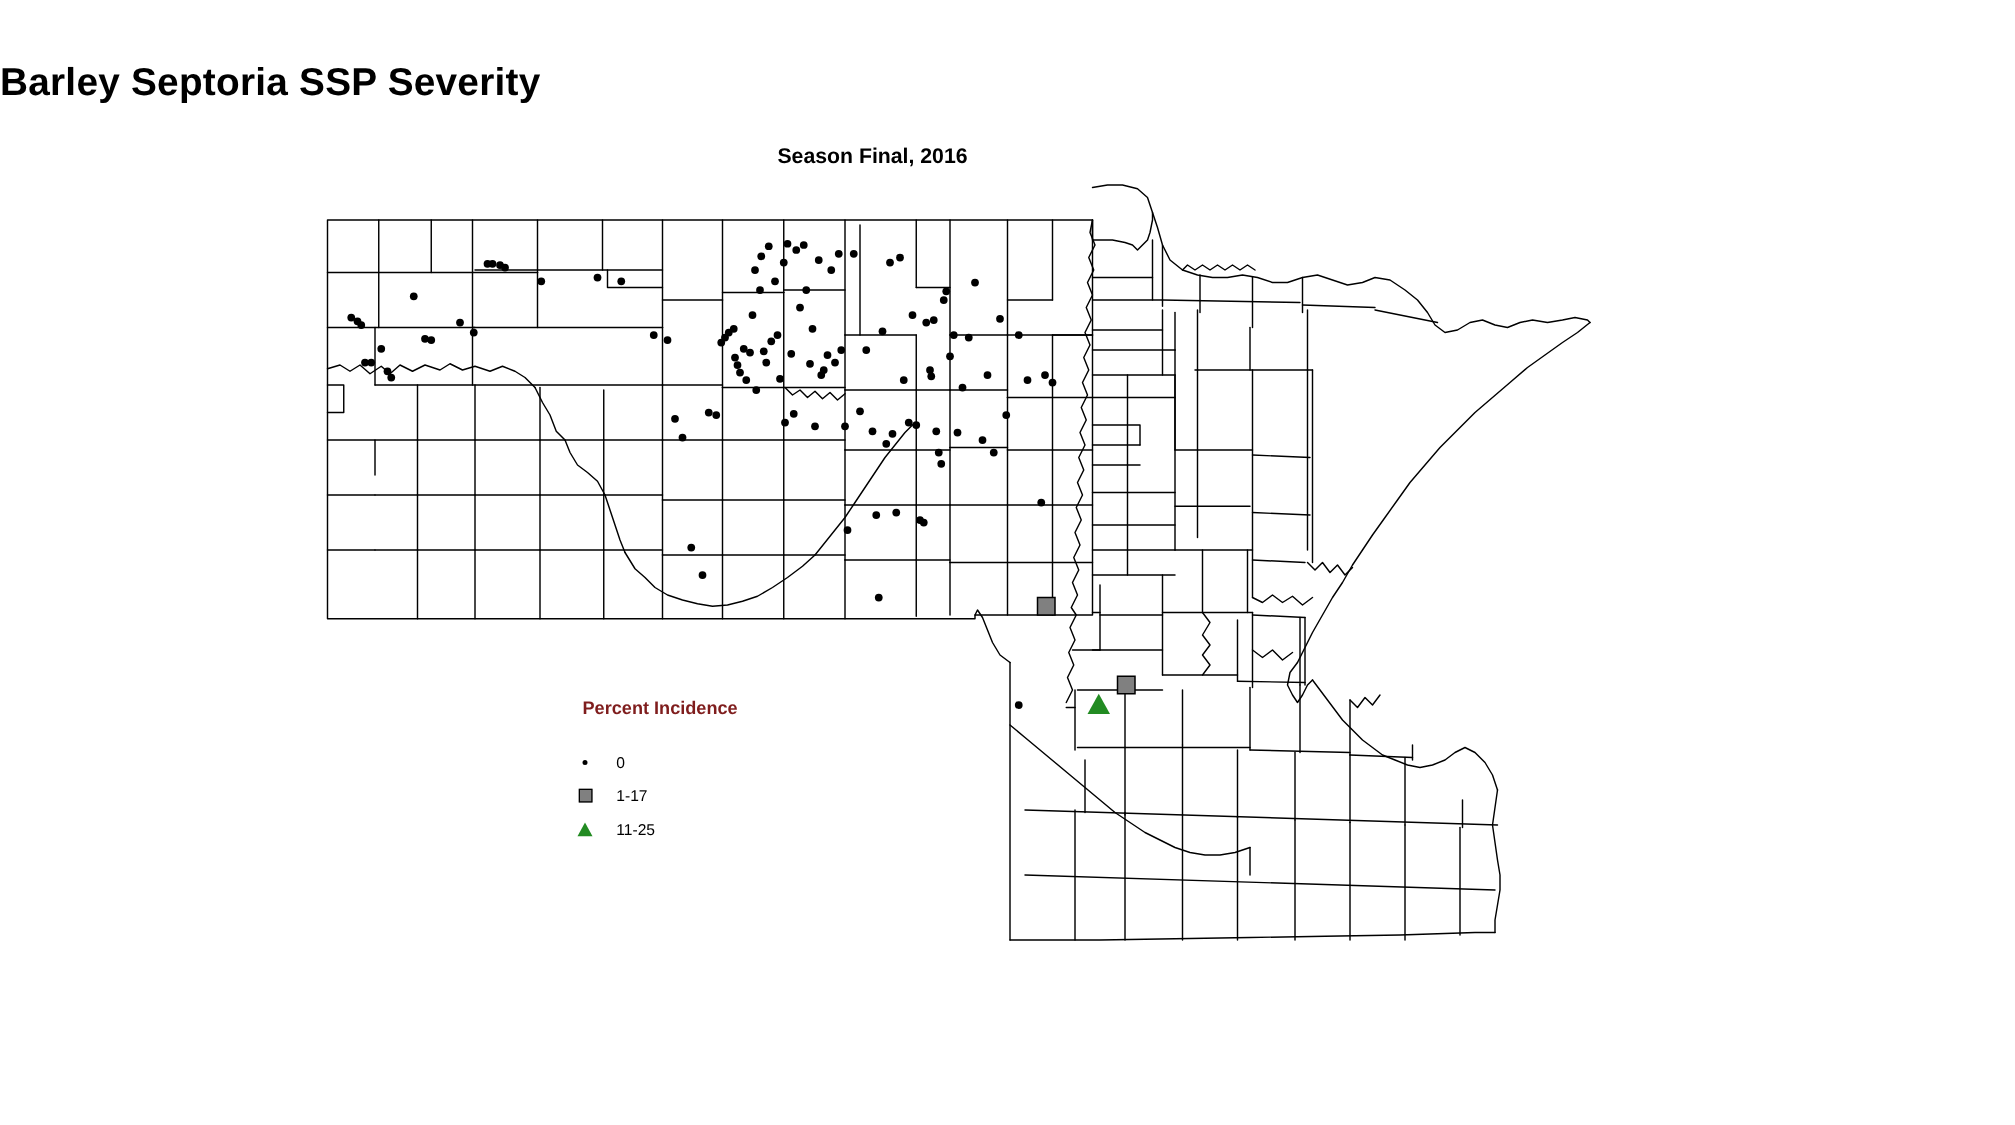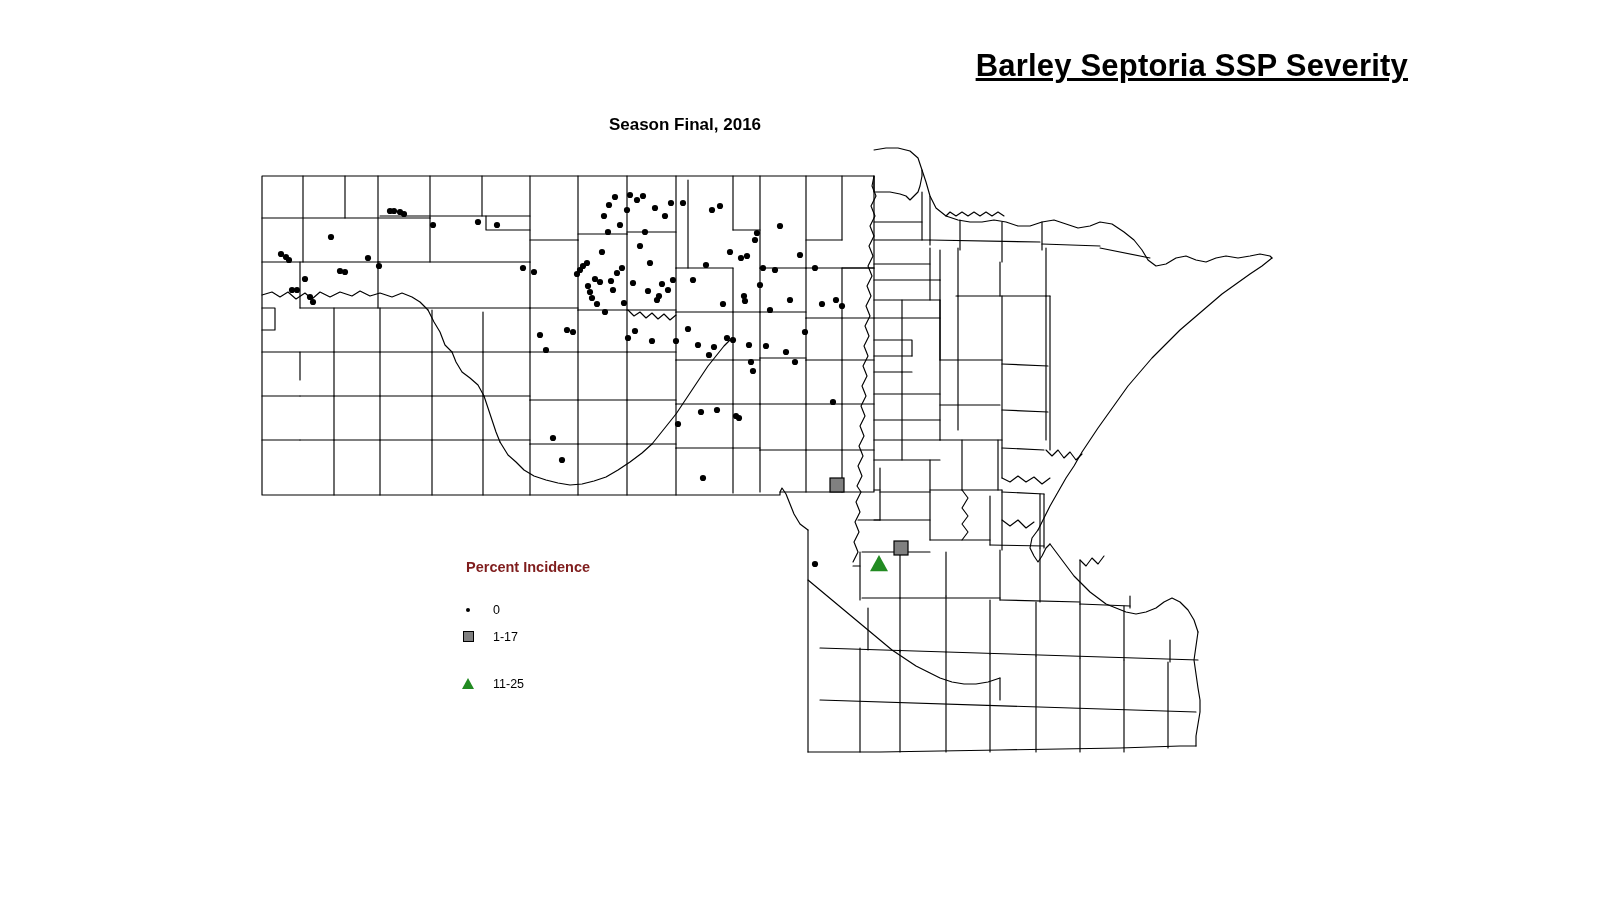--- a/index.html
+++ b/index.html
@@ -6,29 +6,28 @@
   body{
     width:1612px;height:900px;
     background:#ffffff;
     font-family:"Liberation Sans", sans-serif;
     overflow:hidden;
     position:relative;
   }
   #map-figure{position:absolute;inset:0;}
   .title{
     position:absolute;top:48px;left:0;width:1408px;
-    text-align:right;
+    text-align:left;
     font-size:31px;font-weight:bold;color:#000;
     letter-spacing:0.2px;
-    text-decoration:underline;
   }
   .subtitle{
     position:absolute;top:115px;left:0;width:1370px;
     text-align:center;
-    font-size:17px;font-weight:bold;color:#000;
+    font-size:17px;font-weight:bold;color:#000;padding-left:13px;
   }
   #map-canvas{
     position:absolute;left:0;top:0;width:1612px;height:900px;
   }
   .legend{
     position:absolute;left:455px;top:552px;width:260px;height:130px;
   }
   .legend-title{
     font-size:14.5px;font-weight:bold;color:#7f1d1d;
     position:absolute;left:11px;top:7px;white-space:nowrap;
@@ -487,21 +486,21 @@
             <span class="sym-dot"></span>
           </span>
         <span class="legend-lbl">0</span>
       </div>
       <div class="legend-row">
         <span class="legend-sym">
             <span class="sym-square" style="background:#808080"></span>
           </span>
         <span class="legend-lbl">1-17</span>
       </div>
-      <div class="legend-row" style="margin-top:20px">
+      <div class="legend-row" style="margin-top:0">
         <span class="legend-sym">
             <span class="sym-tri small" style="border-bottom:11px solid #228B22"></span>
           </span>
         <span class="legend-lbl">11-25</span>
       </div>
     </div>
 
   </div>
 
 </div>

